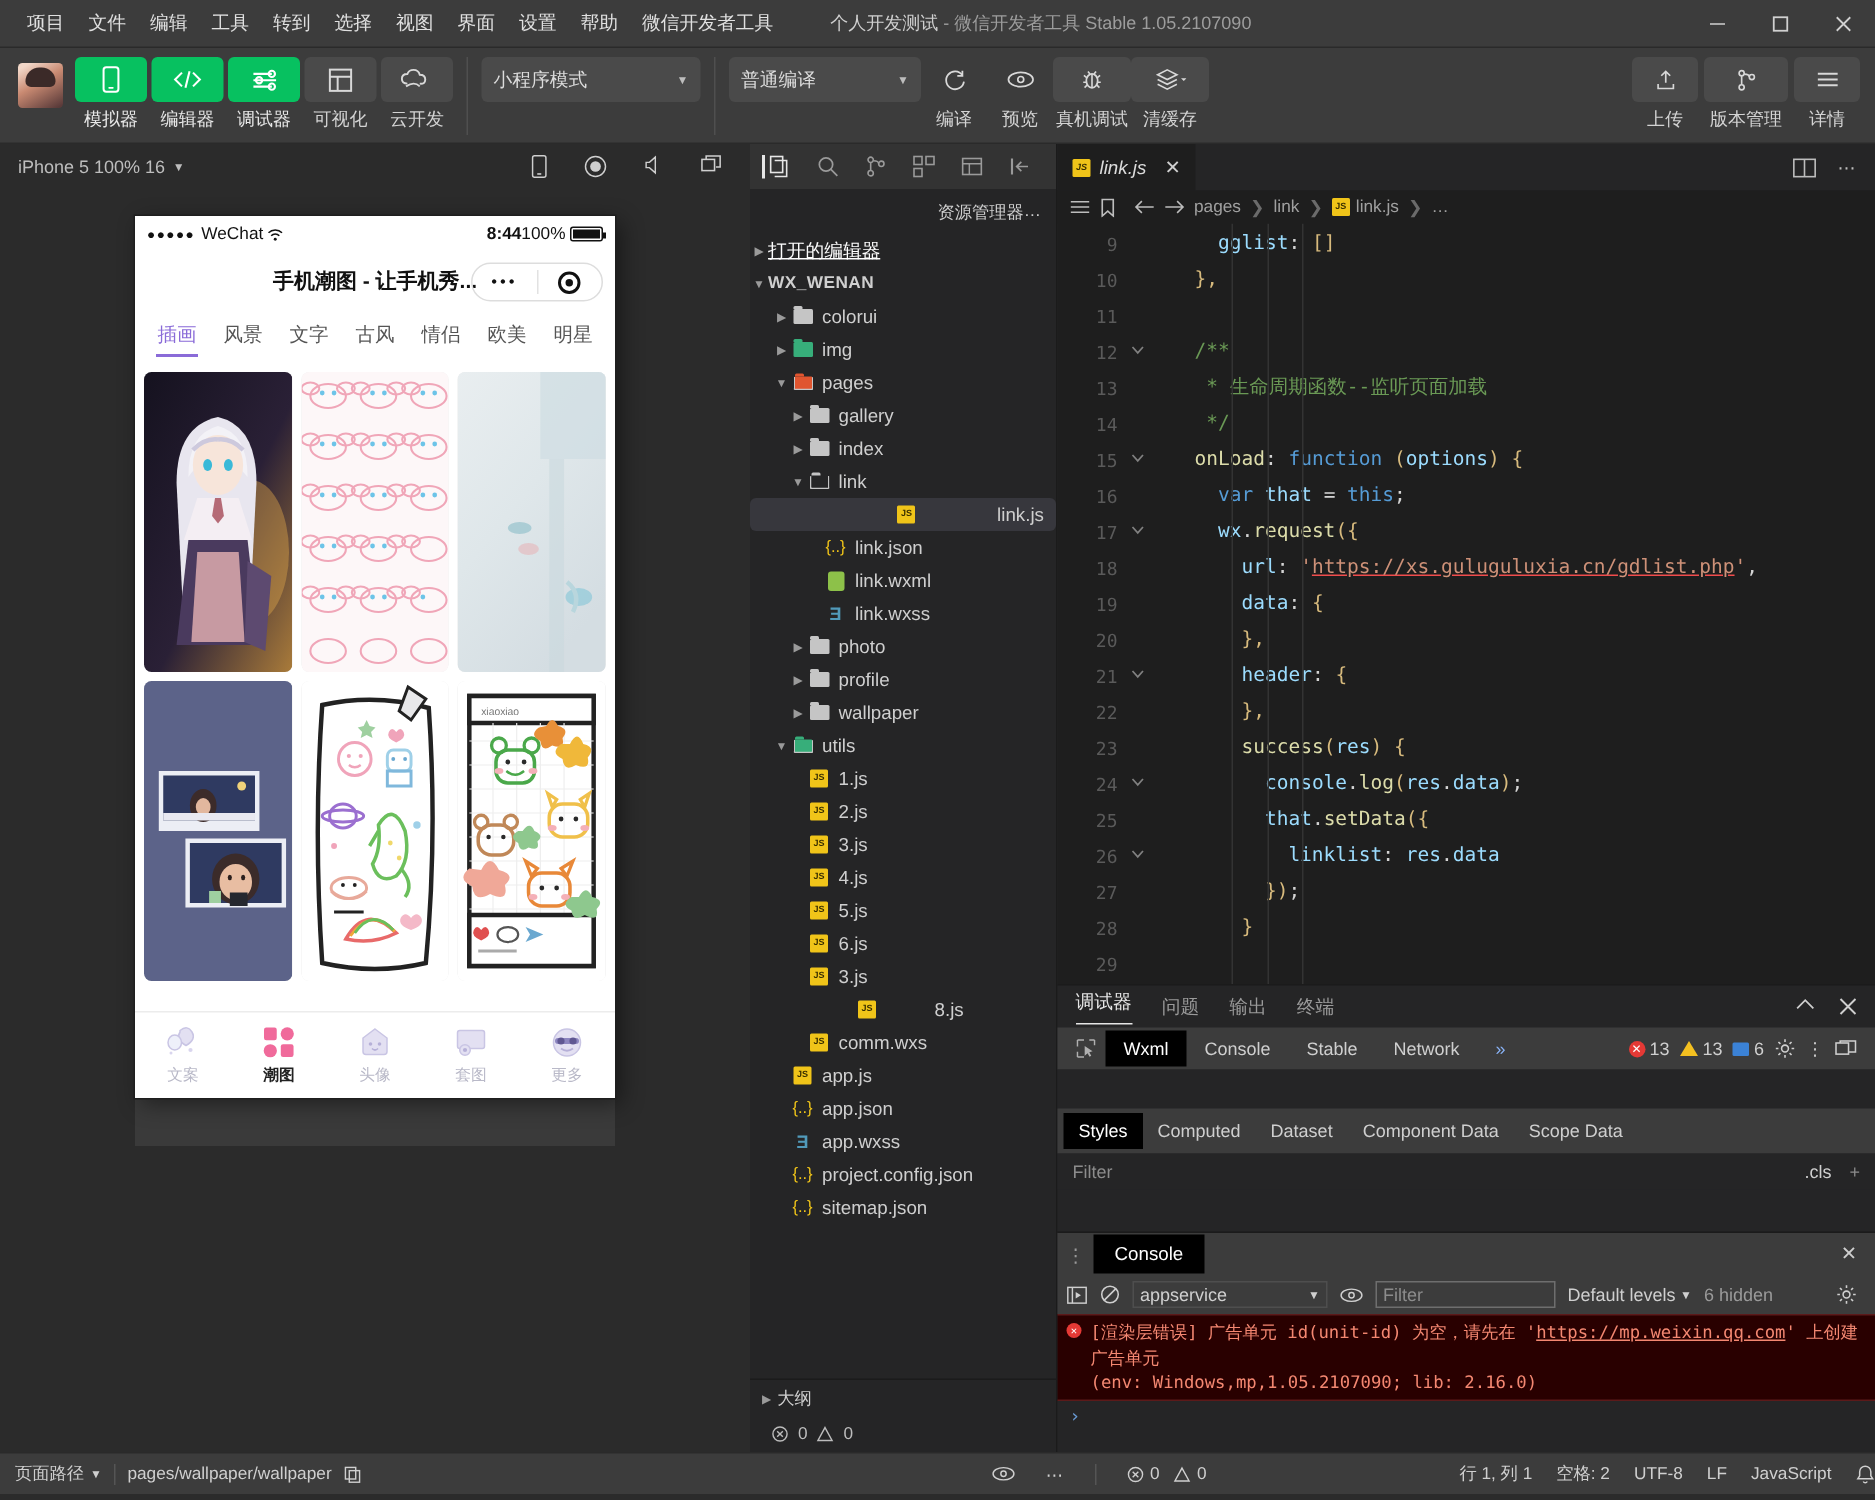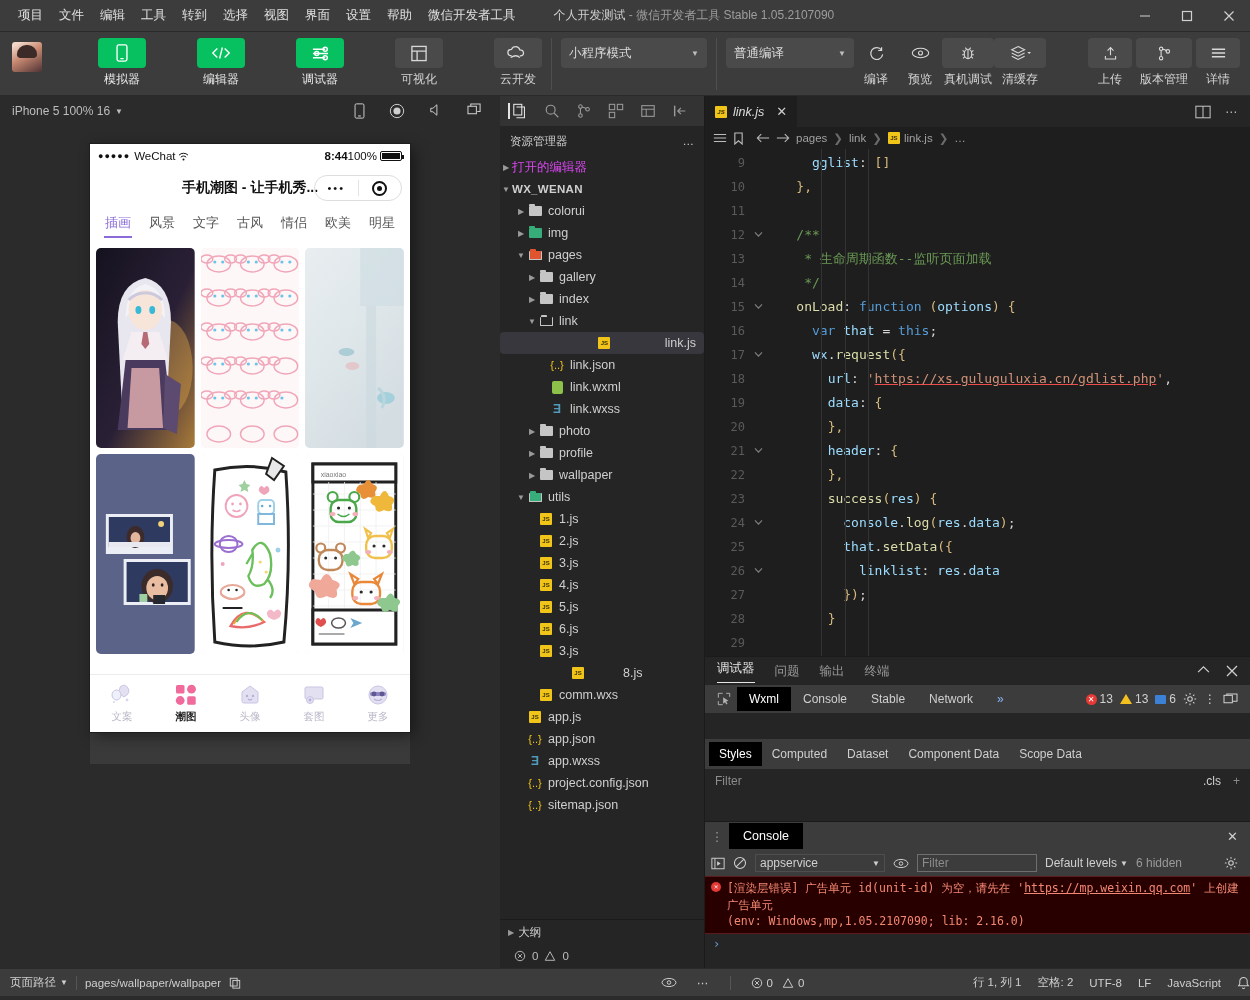--- a/index.html
+++ b/index.html
@@ -29,21 +29,21 @@
     padding:6px 8px 0 8px; border-bottom:1px solid #2a2a2a; position:relative;
   }
   .avatar {
     width:30px; height:30px; border-radius:3px; margin:4px 8px 0 4px; flex:none;
     background:linear-gradient(150deg,#f2d7c8 10%,#c98a72 45%,#5b3b3a 95%);
     position:relative; overflow:hidden;
   }
   .avatar:after{ content:""; position:absolute; left:5px; top:3px; width:20px; height:13px;
     background:#3b2a28; border-radius:10px 10px 4px 4px; }
   .tgrp { display:flex; align-items:flex-start; gap:3px; }
-  .tbtn { width:48px; display:flex; flex-direction:column; align-items:center; cursor:default;margin-left:48px; }
+  .tbtn { width:48px; display:flex; flex-direction:column; align-items:center; cursor:default; }
   .tbtn .box {
     width:48px; height:30px; border-radius:4px; display:flex; align-items:center; justify-content:center;
     background:#4a4a4a; color:#d8d8d8;
   }
   .tbtn.on .box { background:#07c160; color:#fff; }
   .tbtn .lab { font-size:12px; color:#d3d3d3; margin-top:3px; white-space:nowrap;}
   .tbtn.on .lab { color:#e8e8e8; }
   .sep { width:1px; height:52px; background:#4f4f4f; margin:0 9px; }
   .sel {
     height:30px; min-width:146px; background:#4a4a4a; border-radius:4px; display:flex;
@@ -94,21 +94,21 @@
             display:flex; align-items:center; }
   #tabbar .t{flex:1;display:flex;flex-direction:column;align-items:center;gap:3px;}
   #tabbar .t .ic{width:26px;height:24px;display:flex;align-items:center;justify-content:center;}
   #tabbar .t .lb{font-size:10.5px;color:#b9b9c8;}
   #tabbar .t.act .lb{color:#222;font-weight:bold;}
   #phonebottom{position:absolute;left:90px;top:606px;width:320px;height:32px;background:#3a3a3a;}
   #explorer { width:205px; background:#252526; display:flex; flex-direction:column; border-right:1px solid #1b1b1b;}
   #exp-icons { height:30px; display:flex; align-items:center; gap:16px; padding:0 12px; background:#333333;}
   #exp-icons .ei{color:#9a9a9a;display:flex;align-items:center;}
   #exp-icons .ei.on{color:#e6e6e6; box-shadow:inset 2px 0 0 #e6e6e6 ; padding-left:4px; margin-left:-4px;}
-  #exp-title { height:30px; display:flex; align-items:center; justify-content:space-between; padding:0 10px; color:#cfcfcf; font-size:11.5px;}
+  #exp-title { height:30px; display:flex; align-items:center; justify-content:flex-end; padding:0 10px; color:#cfcfcf; font-size:11.5px;}
   #tree { flex:1; overflow:hidden; font-size:12.5px; }
   .row { height:22px; display:flex; align-items:center; color:#cfcfcf; white-space:nowrap; }
   .row.sel { background:#37373d; }
   .row .tw { width:12px; color:#9a9a9a; font-size:8px; text-align:center; flex:none;}
   .row .ico { width:16px; margin-right:5px; flex:none; display:flex; align-items:center; justify-content:center; font-size:11px;}
   .row .nm { overflow:hidden; text-overflow:ellipsis; }
   .row.root .nm { font-weight:bold; font-size:11.5px; letter-spacing:.3px;}
   .folder-ico { width:13px; height:10px; background:#c5c5c5; border-radius:1px; position:relative;}
   .folder-ico:before{content:"";position:absolute;left:0;top:-2px;width:6px;height:2px;background:#c5c5c5;border-radius:1px 1px 0 0;}
   .folder-ico.open{background:none;border:1.5px solid #c5c5c5;border-top:none;height:9px;}
@@ -787,21 +787,21 @@
           </svg>
       </span>
     </div>
     <div id="exp-title">
       <span>资源管理器</span>
       <span>…</span>
     </div>
     <div id="tree">
       <div class="row">
         <span class="tw">▶</span>
-        <span class="nm" style="color:#d946ef;">打开的编辑器</span>
+        <span class="nm" style="color:#ffffff;text-decoration:underline;">打开的编辑器</span>
       </div>
       <div class="row root">
         <span class="tw">▼</span>
         <span class="nm">WX_WENAN</span>
       </div>
       <div id="tree-items">
           <div class="row" style="padding-left: 15px;">
             <span class="tw">▶</span>
             <span class="ico">
               <span class="folder-ico "></span>

